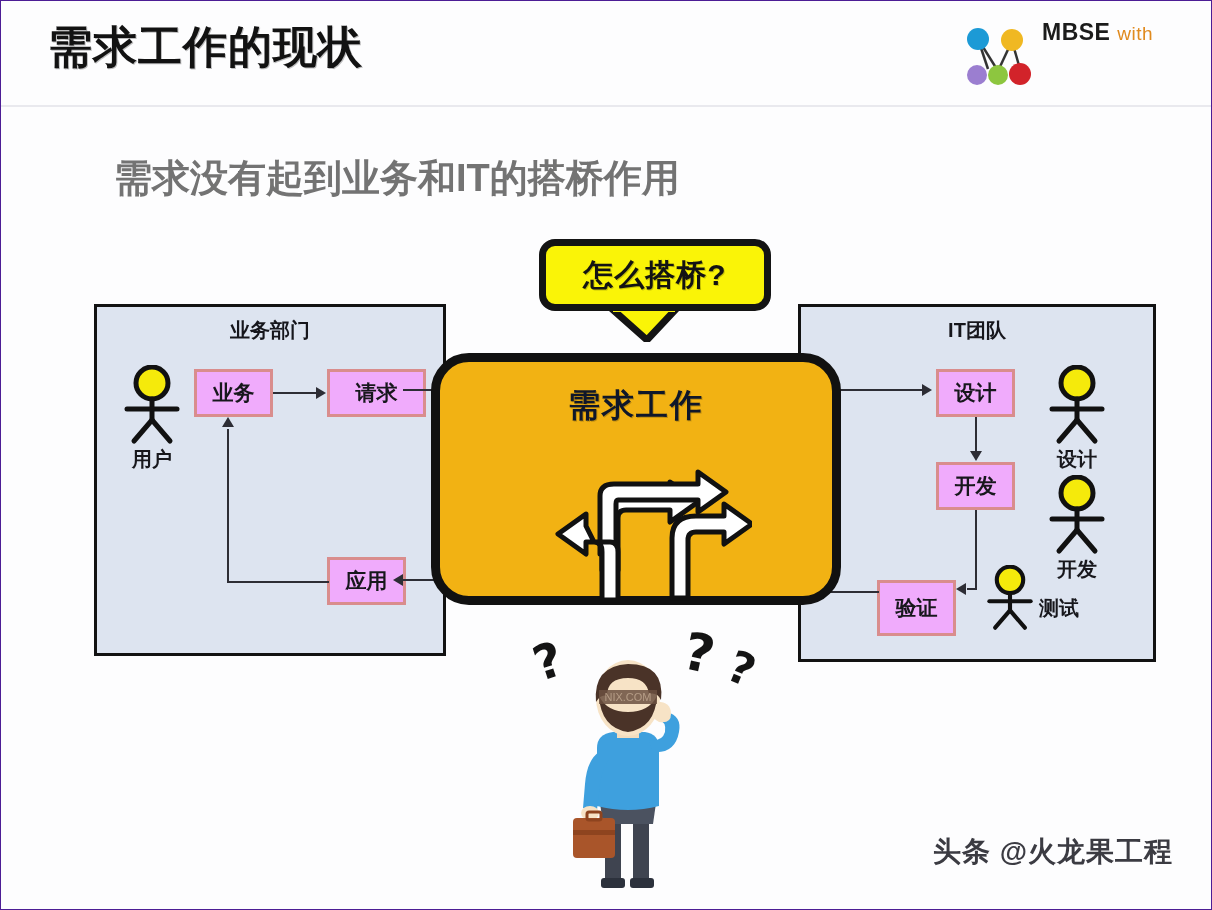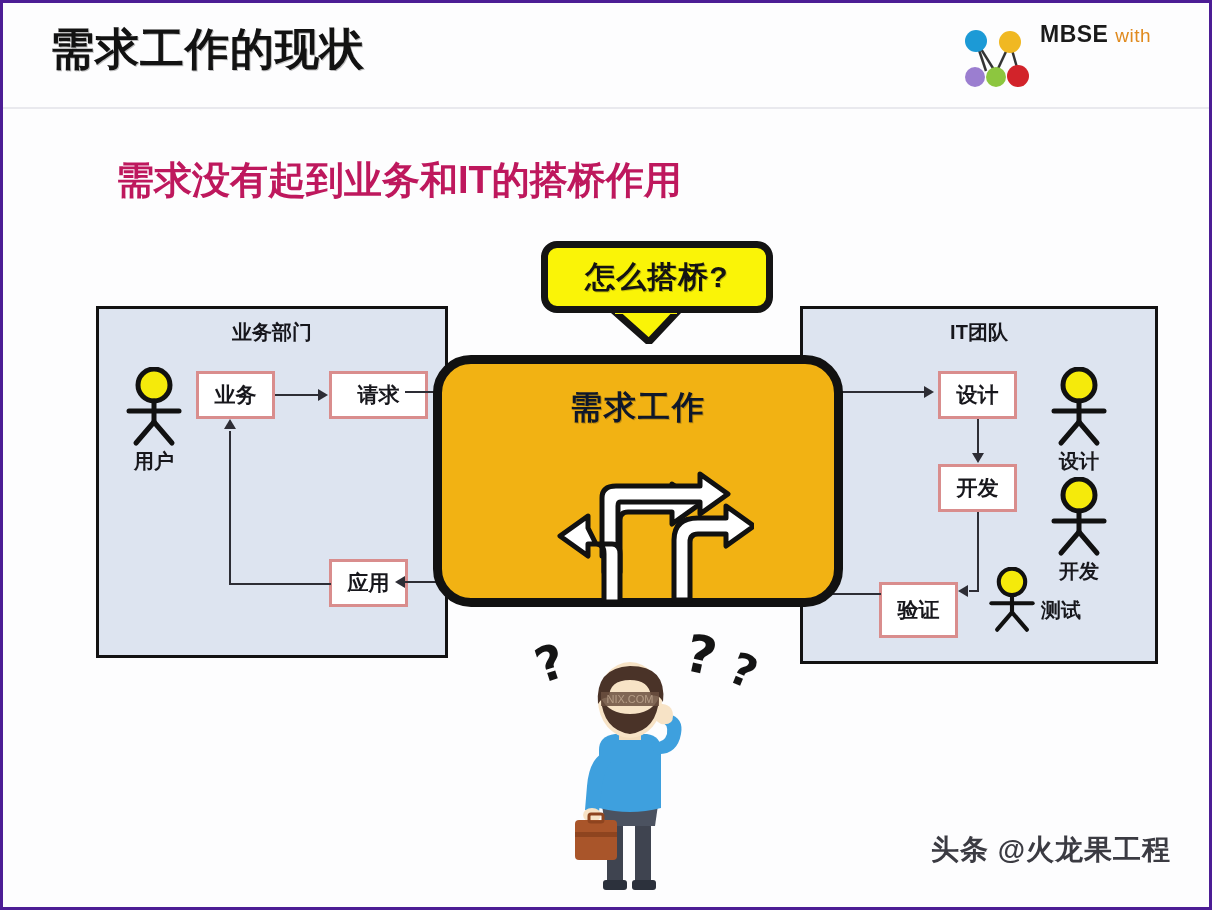--- a/index.html
+++ b/index.html
@@ -6,21 +6,21 @@
   html, body {
     width: 1212px; height: 910px;
     background: #ffffff;
     font-family: "Liberation Sans", "DejaVu Sans", sans-serif;
     overflow: hidden;
   }
   #slide {
     position: relative;
     width: 1212px; height: 910px;
     background: #fdfdfe;
-    border: 3px solid #4c1d95;
+    border: 1px solid #4c1d95;
     box-shadow: 1px 1px 0 #c6c6d0;
     overflow: hidden;
   }
 
   
   #page-title {
     position: absolute;
     left: 47px; top: 17px;
     font-size: 44px;
     font-weight: bold;
@@ -43,42 +43,42 @@
   .logo-line1 { font-size: 23px; font-weight: bold; color: #1b1b1b; letter-spacing: .5px; white-space: nowrap; }
   .logo-line1 .with { color: #e08a1e; font-weight: normal; font-size: 19px; }
   .logo-line2 { font-size: 25px; font-weight: bold; color: #1b1b1b; margin-top: 4px; white-space: nowrap; }
 
   
   #subtitle {
     position: absolute;
     left: 113px; top: 152px;
     font-size: 38px;
     font-weight: bold;
-    color: #be185d;
+    color: #737373;
     white-space: nowrap;
   }
 
   
   .dept-panel {
     position: absolute;
     background: #dde4f0;
     border: 3px solid #121212;
   }
   #panel-business { left: 93px; top: 303px; width: 352px; height: 352px; }
   #panel-it       { left: 797px; top: 303px; width: 358px; height: 358px; }
   .panel-title {
     position: absolute; top: 10px; left: 0; width: 100%;
     text-align: center;
     font-size: 20px; font-weight: bold; color: #16161c;
   }
 
   
   .pbox {
     position: absolute;
-    background: #ffffff;
+    background: #f0abfc;
     border: 3px solid #d98d8d;
     display: flex; align-items: center; justify-content: center;
     font-size: 21px; font-weight: bold; color: #17171c;
   }
 
   
   .stick { position: absolute; }
   .stick svg { display: block; }
   .stick-label {
     text-align: center;

